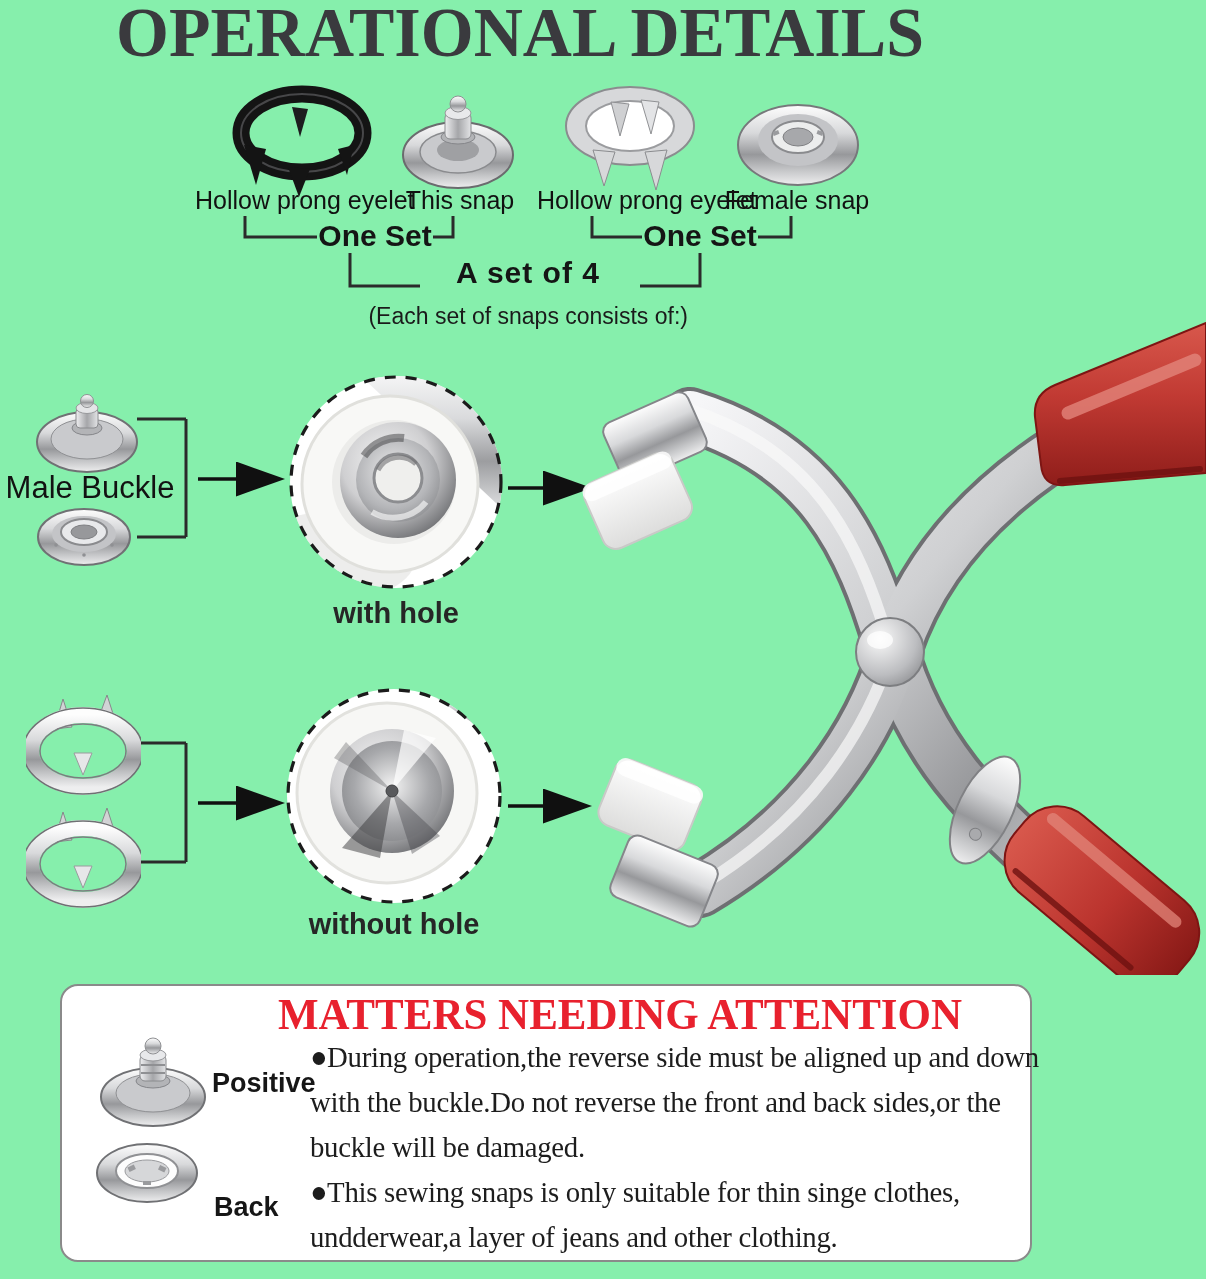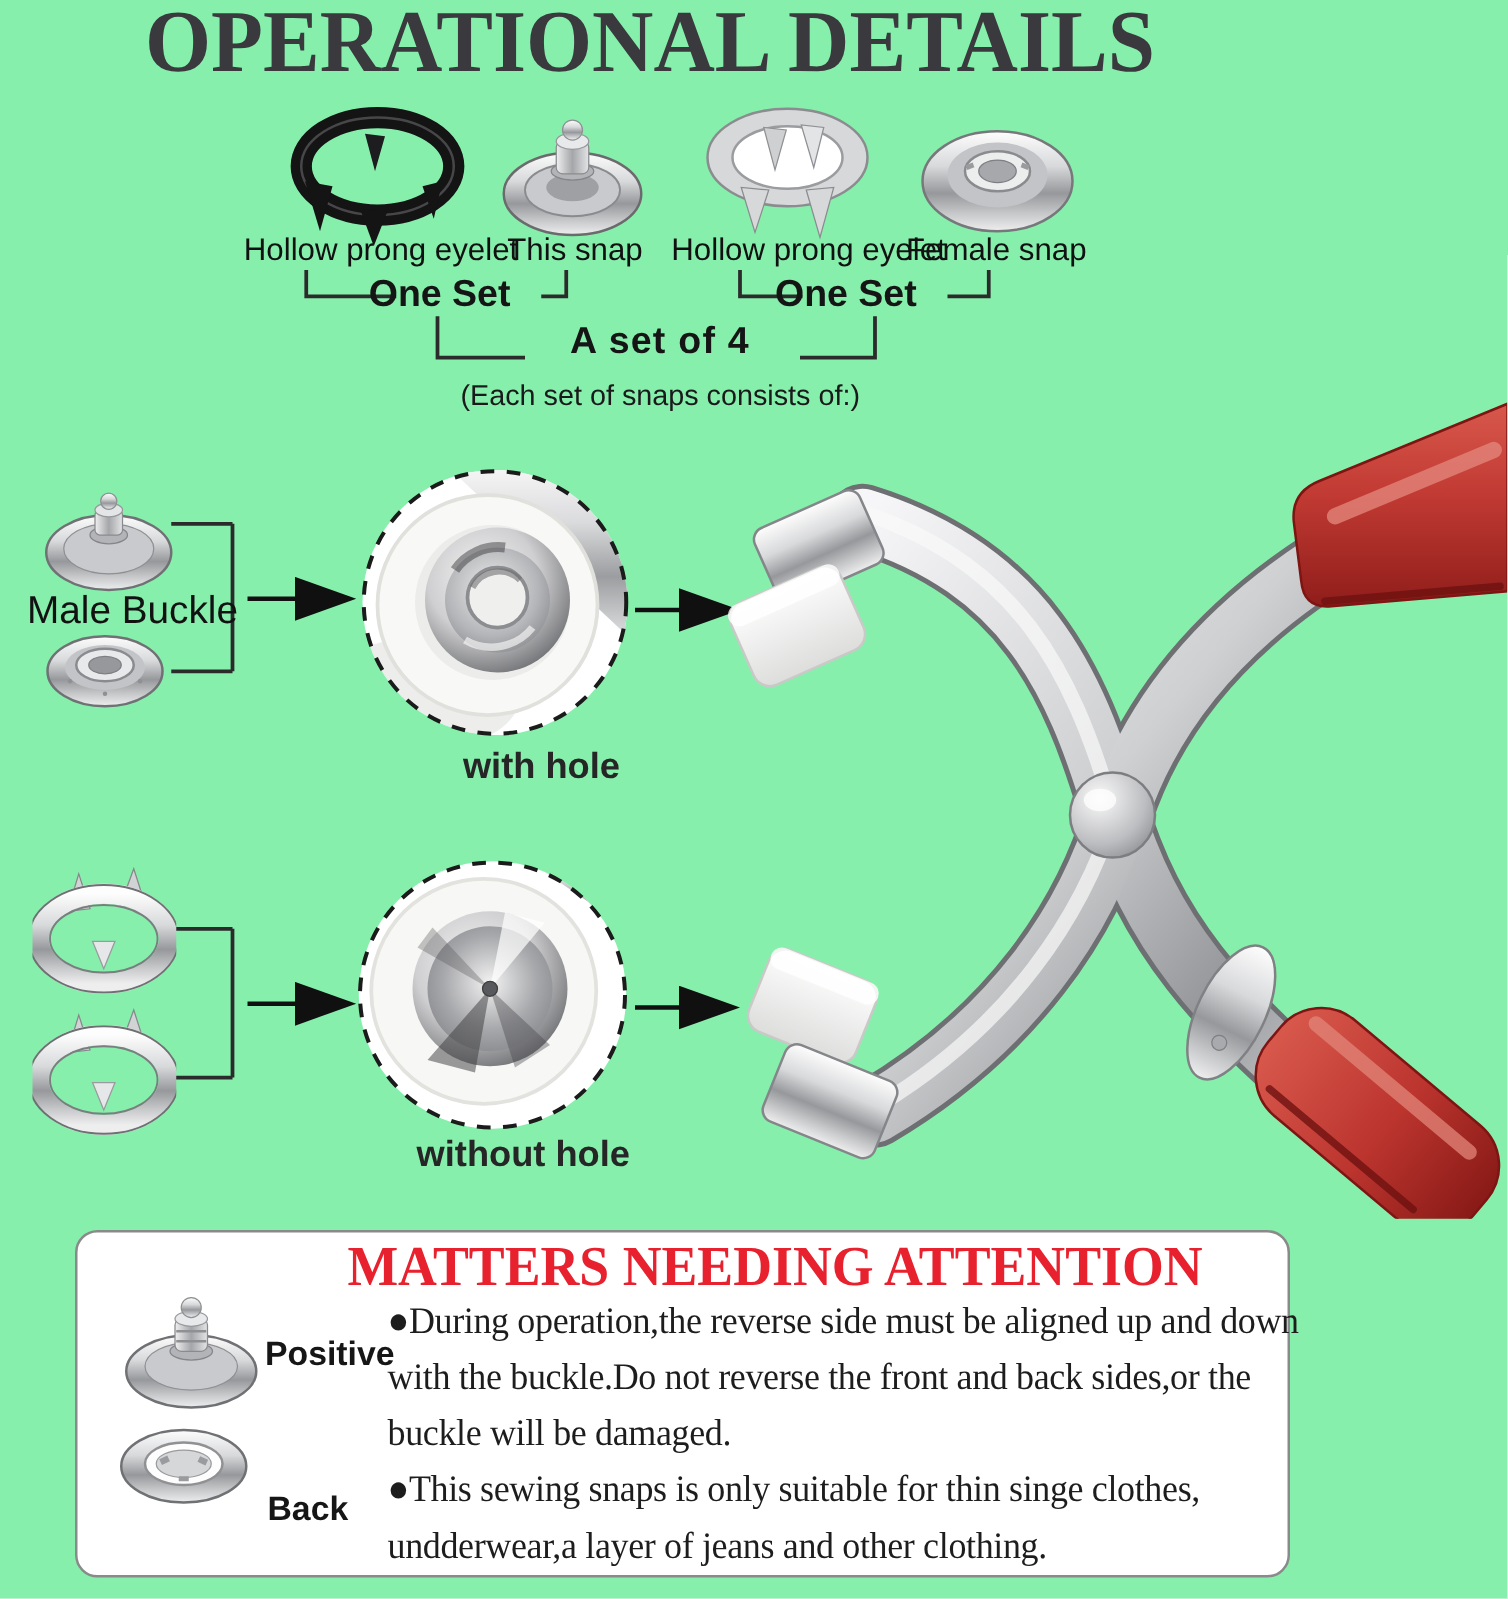--- a/index.html
+++ b/index.html
@@ -3,26 +3,26 @@
 <meta charset="utf-8">
 <style>
   html,body{margin:0;padding:0;background:#fff;}
   .canvas{position:relative;width:1206px;height:1279px;background:#86efac;overflow:hidden;
           font-family:"Liberation Sans",sans-serif;}
   .abs{position:absolute;}
   .page-title{left:60px;top:-8px;width:920px;text-align:center;white-space:nowrap;
     font-family:"Liberation Serif",serif;font-weight:bold;font-size:68px;color:#3a3a3e;
     letter-spacing:0px;transform:scaleY(1.04);transform-origin:top center;}
   .part-label{top:186px;font-size:25px;color:#111;text-align:center;white-space:nowrap;}
-  .oneset{top:219px;width:160px;font-size:30px;font-weight:bold;color:#151515;white-space:nowrap;}
+  .oneset{top:219px;width:160px;text-align:center;font-size:30px;font-weight:bold;color:#151515;white-space:nowrap;}
   .setof4{left:418px;top:256px;width:220px;text-align:center;font-size:30px;font-weight:bold;
     color:#151515;letter-spacing:1px;white-space:nowrap;}
   .setsub{left:368px;top:303px;width:320px;text-align:right;font-size:23px;color:#1a1a1a;white-space:nowrap;}
   .buckle-label{font-size:31px;color:#121212;text-align:center;white-space:nowrap;}
-  .hole-label{font-weight:bold;font-size:29px;color:#262626;text-align:right;white-space:nowrap;}
+  .hole-label{font-weight:bold;font-size:29px;color:#262626;text-align:center;white-space:nowrap;}
   .attention-box{left:60px;top:984px;width:972px;height:278px;border:2px solid #8a8a8a;
     border-radius:18px;background:#fff;box-sizing:border-box;}
   .attn-heading{left:250px;top:988px;width:740px;text-align:center;white-space:nowrap;
     font-family:"Liberation Serif",serif;font-weight:bold;font-size:43px;color:#e8212e;
     transform:scaleY(1.05);transform-origin:top center;}
   .attn-line{left:310px;width:760px;white-space:nowrap;font-family:"Liberation Serif",serif;
     font-size:30px;color:#1d1d1d;transform:scaleX(.96);transform-origin:left center;letter-spacing:-.3px;}
   .side-label{font-weight:bold;font-size:27px;color:#161616;white-space:nowrap;}
 </style>
 </head>
@@ -159,21 +159,21 @@
   <div class="abs setsub">(Each set of snaps consists of:)</div>
 
   <svg class="abs" style="left:32px;top:392px" width="110" height="85" viewBox="0 0 110 85">
     <ellipse cx="55" cy="50" rx="50" ry="30" fill="url(#gm)" stroke="#707174" stroke-width="2"></ellipse>
     <ellipse cx="55" cy="47" rx="36" ry="20" fill="#c9cacd" stroke="#8f9093"></ellipse>
     <ellipse cx="55" cy="36" rx="15" ry="7" fill="#b3b4b7" stroke="#85868a"></ellipse>
     <rect x="44" y="16" width="22" height="20" rx="4" fill="url(#gmH)" stroke="#8a8b8e"></rect>
     <ellipse cx="55" cy="16" rx="11" ry="5.5" fill="#e4e5e7" stroke="#97989b"></ellipse>
     <circle cx="55" cy="9" r="6.5" fill="url(#gm)" stroke="#8f9093"></circle>
   </svg>
-  <div class="abs buckle-label" style="left:21px;top:470px;width:170px">Male Buckle</div>
+  <div class="abs buckle-label" style="left:5px;top:470px;width:170px">Male Buckle</div>
 
   <svg class="abs" style="left:34px;top:497px" width="100" height="75" viewBox="0 0 100 75">
     <ellipse cx="50" cy="40" rx="46" ry="28" fill="url(#gm)" stroke="#707174" stroke-width="2"></ellipse>
     <ellipse cx="50" cy="37" rx="32" ry="18" fill="#c3c4c7"></ellipse>
     <ellipse cx="50" cy="35" rx="23" ry="13" fill="#e8e9eb" stroke="#8a8b8e" stroke-width="2"></ellipse>
     <ellipse cx="50" cy="35" rx="13" ry="7" fill="#97989b" stroke="#7e7f82"></ellipse>
     <circle cx="22" cy="48" r="1.8" fill="#8f9093"></circle>
       <circle cx="78" cy="48" r="1.8" fill="#8f9093"></circle>
     <circle cx="50" cy="58" r="1.8" fill="#8f9093"></circle>
   </svg>

